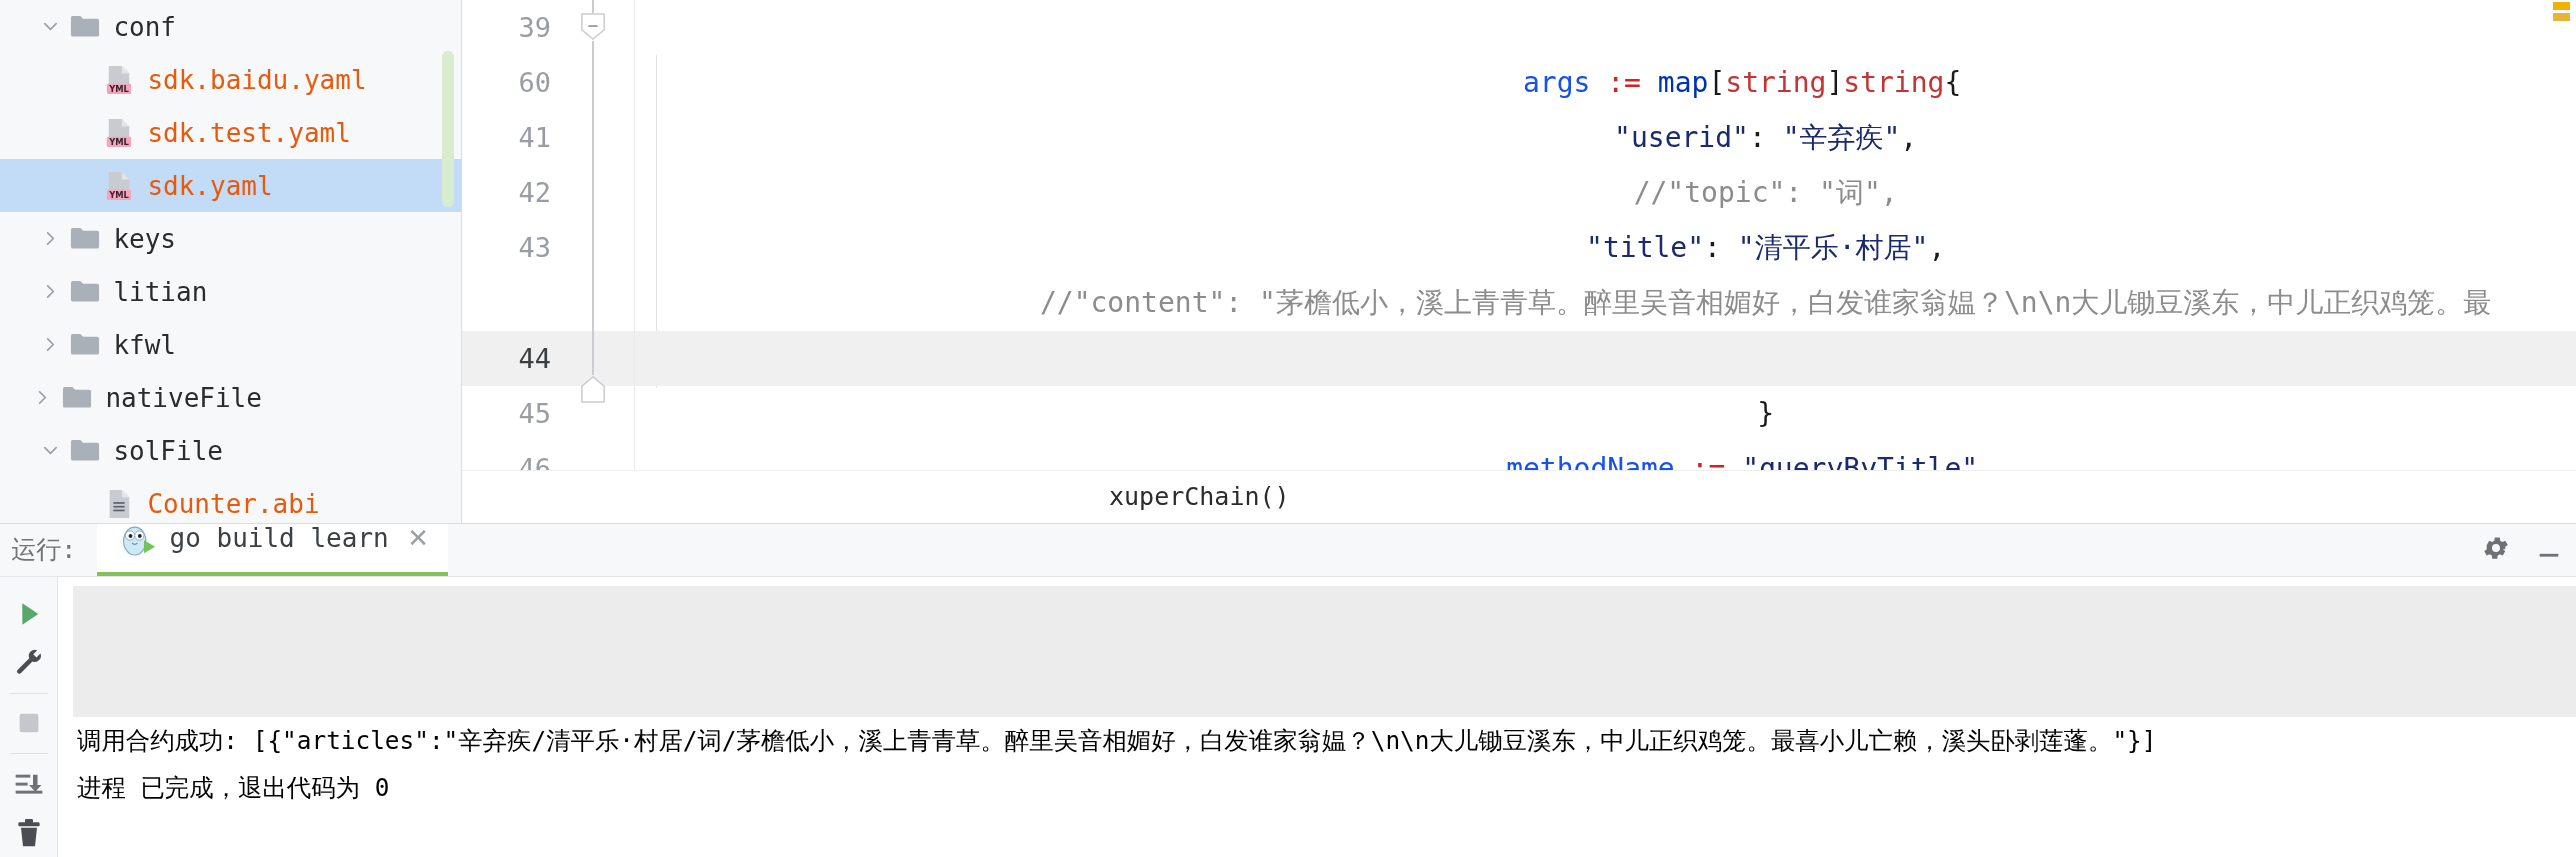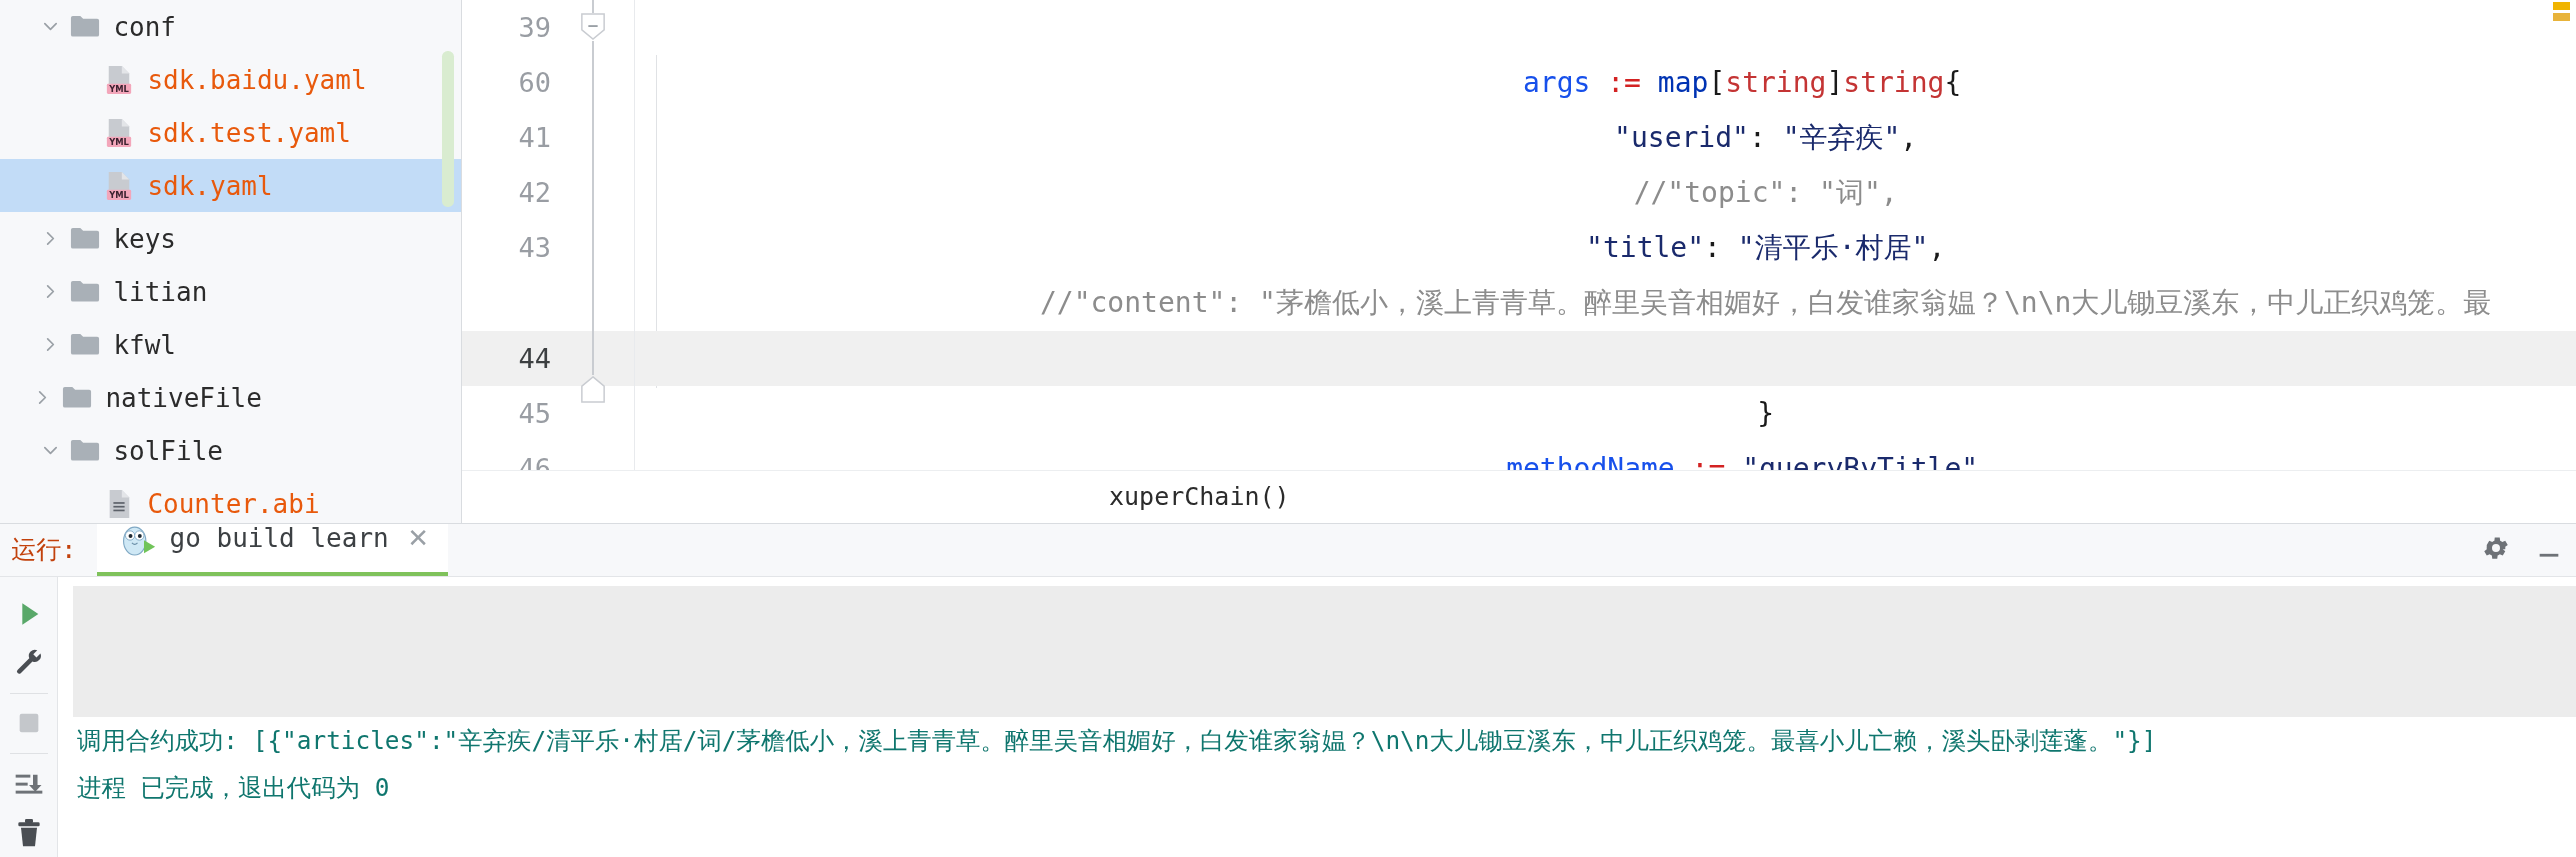--- a/index.html
+++ b/index.html
@@ -217,21 +217,21 @@
     flex: 0 0 53px;
     display: flex;
     align-items: center;
     background: #f7f8fa;
     border-bottom: 0.9px solid #e3e5e8;
   }
   .run-title {
     padding-left: 11.3px; padding-right: 20.6px;
     font-family: "DejaVu Sans Mono", monospace;
     font-size: 25px;
-    color: #c2410c;
+    color: #737373;
   }
   .run-tab {
     position: relative;
     display: flex;
     align-items: flex-start;
     height: 53px;
     padding: 0 19px 0 20.6px;
     background: #ffffff;
     gap: 13px;
   }
@@ -299,21 +299,21 @@
     right: 0;
     height: 131px;
     background: #ececec;
   }
   .console-line {
     position: relative;
     padding-left: 19px;
     font-family: "DejaVu Sans Mono", monospace;
     font-size: 24.4px;
     line-height: 28px;
-    color: #0f766e;
+    color: #000000;
     white-space: pre;
   }
   .console-line.l1 { margin-top: 150px; }
   .console-line.l2 { margin-top: 19px; }
 
   .icon-gray { fill: #6e7277; }
 </style>
 </head>
 <body>
 

